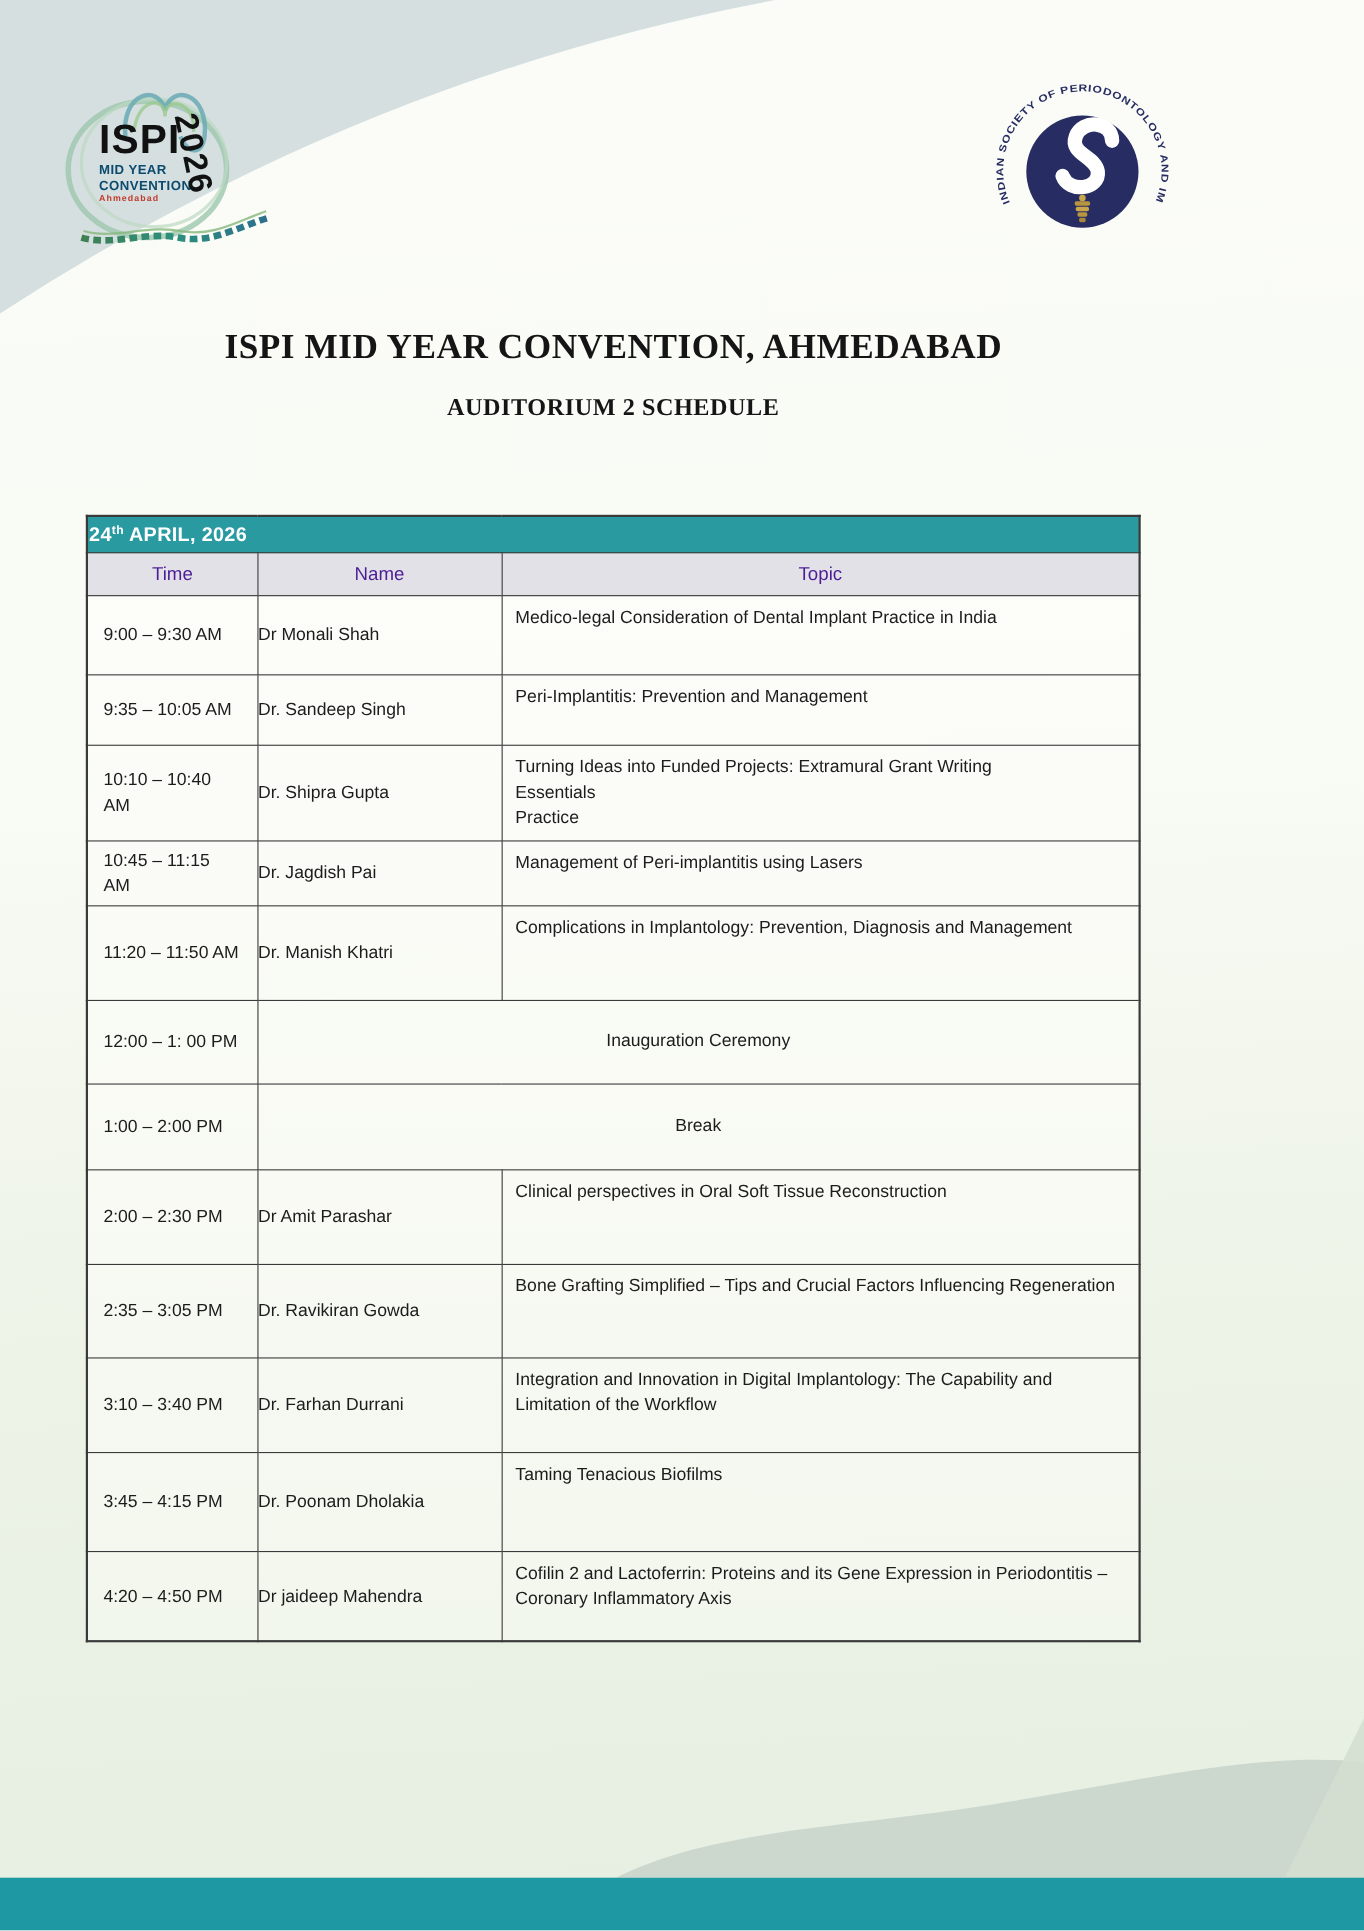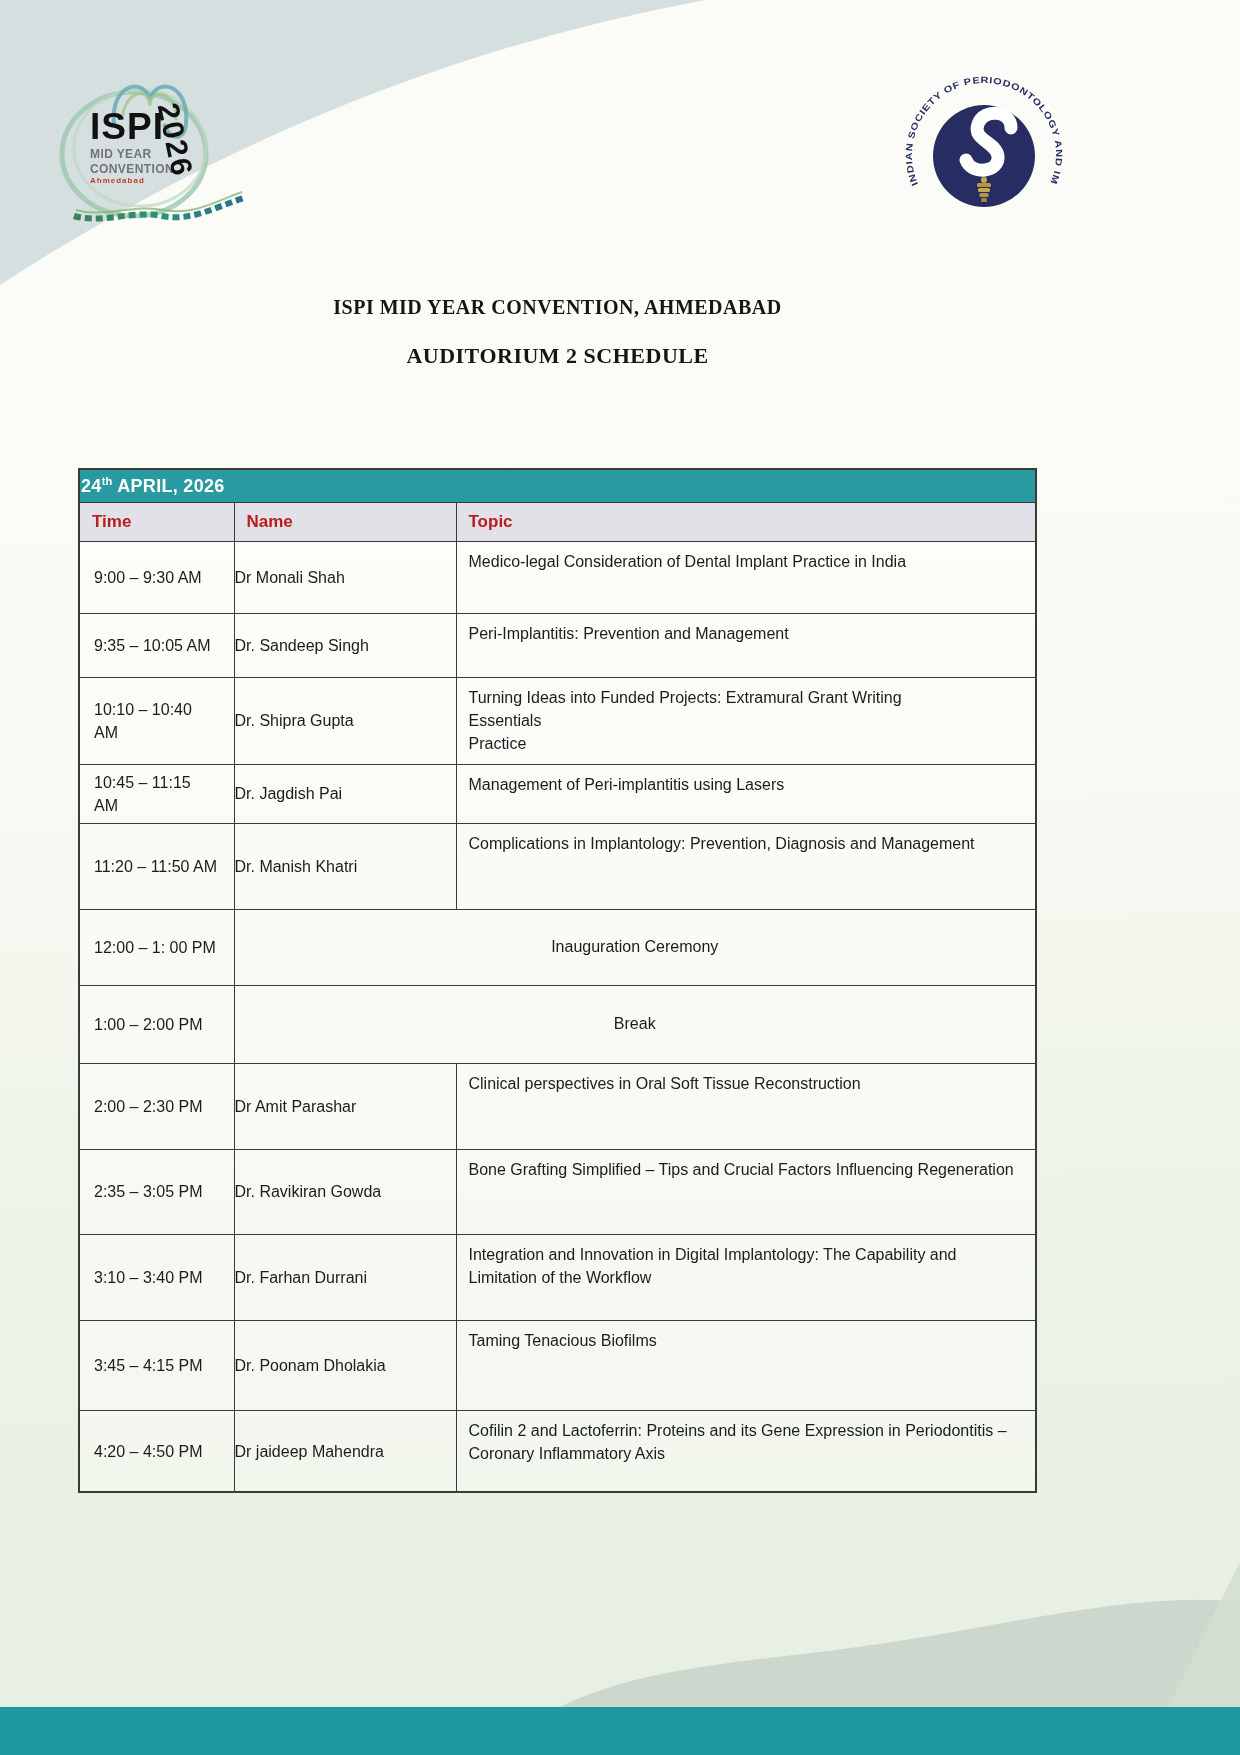--- a/index.html
+++ b/index.html
@@ -14,46 +14,46 @@
     clip-path:path("M0,0 L705,0 Q330,70 0,285 Z");}
   .bg-swoosh{position:absolute;left:0;bottom:48px;width:1240px;height:160px;display:block;}
   .bg-footer{position:absolute;left:0;bottom:0;width:1240px;height:48px;
     background:var(--teal-footer,#1e98a2);}
 
   
   .logo-left{position:absolute;left:52px;top:66px;width:210px;height:170px;}
   .logo-left svg{position:absolute;inset:0;}
   .ll-text{position:absolute;left:38px;top:42px;line-height:1;}
   .ll-acronym{font-size:37px;font-weight:bold;letter-spacing:1px;color:#111;}
-  .ll-line{font-size:12px;font-weight:bold;color:#737373;margin-top:3px;letter-spacing:.4px;}
+  .ll-line{font-size:12px;font-weight:bold;color:#0c4a6e;margin-top:3px;letter-spacing:.4px;}
   .ll-city{font-size:8px;font-weight:bold;color:var(--logo-red,#c23b2e);margin-top:2px;letter-spacing:1px;}
   .ll-year{position:absolute;left:132px;top:34px;font-size:30px;font-weight:bold;color:#111;
     transform:rotate(78deg);transform-origin:left top;letter-spacing:2px;}
 
   
   .logo-right{position:absolute;left:898px;top:64px;width:172px;height:172px;}
   .lr-ring-text{font-size:9px;font-weight:bold;letter-spacing:.6px;fill:var(--logo-navy,#272d63);}
 
   
   .titles{position:absolute;left:78px;top:296px;width:959px;text-align:center;
     font-family:"Liberation Serif", serif;font-weight:bold;color:#151515;}
-  .title1{font-size:20px;letter-spacing:.5px;}
+  .title1{font-size:32px;letter-spacing:.5px;}
   .title2{font-size:22px;letter-spacing:.5px;margin-top:24px;}
 
   
   table.schedule{position:absolute;left:78px;top:468px;width:959px;
     border-collapse:collapse;table-layout:fixed;
     background:linear-gradient(180deg,#fdfdfa 0%,#f8faf3 60%,#f2f7ee 100%);
     border:2px solid #3a3a3a;font-size:16px;}
   .schedule th,.schedule td{border:1px solid #3a3a3a;}
   .date-bar{background:var(--teal-header,#2a9aa1);color:#ffffff;
     font-size:18px;font-weight:bold;height:30px;text-align:left;letter-spacing:.3px;}
   .date-bar sup{font-size:11px;}
-  .col-hdr th{background:var(--column-header-bg,#e2e1e8);text-align:left;
-    font-size:17px;font-weight:bold;height:34px;padding:2px 12px;color:#b91c1c;}
+  .col-hdr th{background:var(--column-header-bg,#e2e1e8);text-align:center;
+    font-size:17px;font-weight:normal;height:34px;padding:2px 12px;color:#4c1d95;}
   td.c-time{width:155px;padding:6px 16px 6px 14px;vertical-align:middle;line-height:1.45;}
   td.c-name{width:222px;padding:6px 0;vertical-align:middle;line-height:1.45;}
   td.c-topic{padding:8px 12px;vertical-align:top;line-height:1.45;white-space:pre-line;}
   td.c-span{text-align:center;vertical-align:middle;padding:6px 12px;}
   tbody tr:nth-child(1){height:72px;} tbody tr:nth-child(2){height:64px;}
   tbody tr:nth-child(3){height:82px;} tbody tr:nth-child(4){height:57px;}
   tbody tr:nth-child(5){height:86px;} tbody tr:nth-child(6){height:76px;}
   tbody tr:nth-child(7){height:78px;padding-left:12px;} tbody tr:nth-child(8){height:86px;}
   tbody tr:nth-child(9){height:85px;} tbody tr:nth-child(10){height:86px;}
   tbody tr:nth-child(11){height:90px;} tbody tr:nth-child(12){height:82px;}

